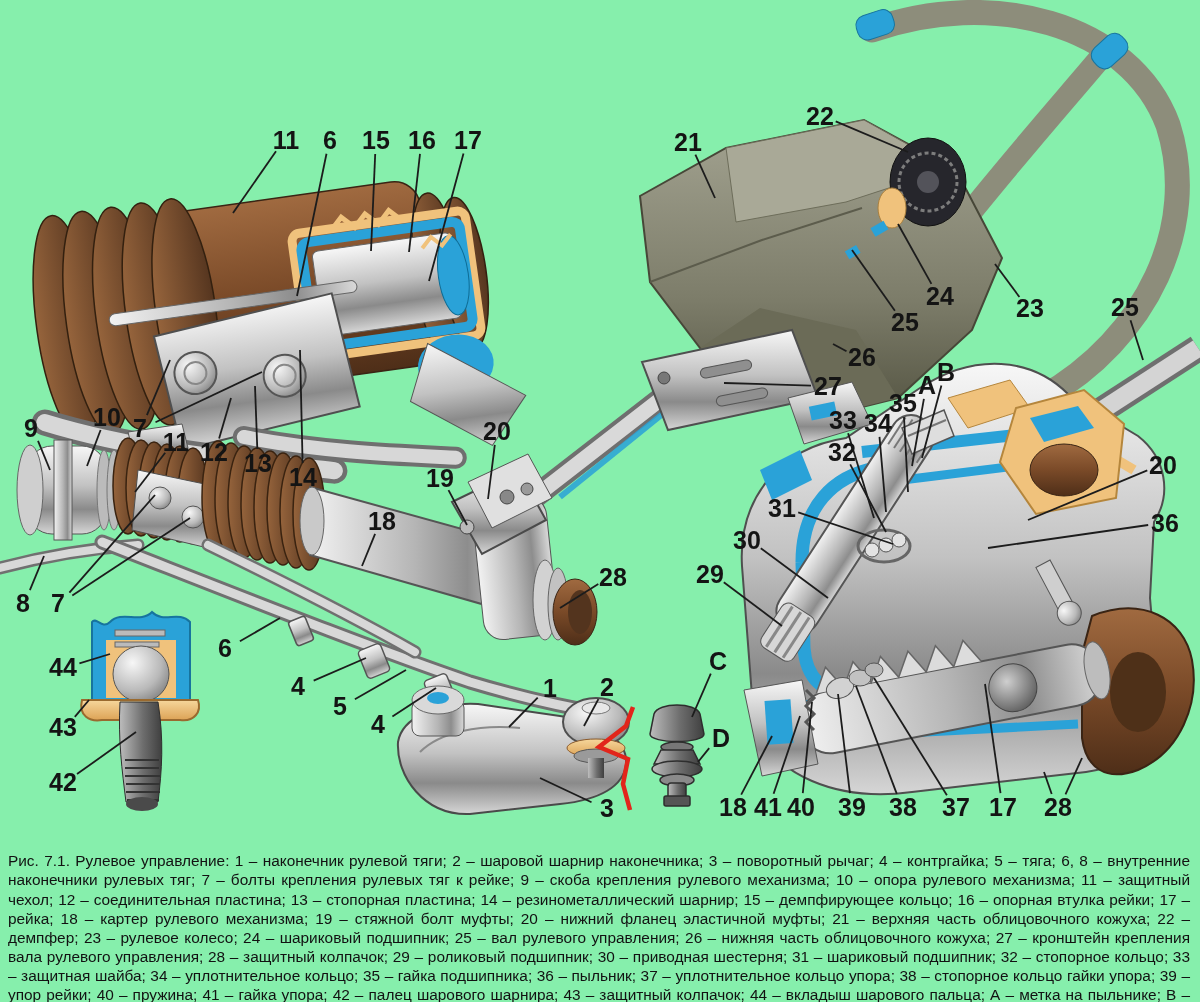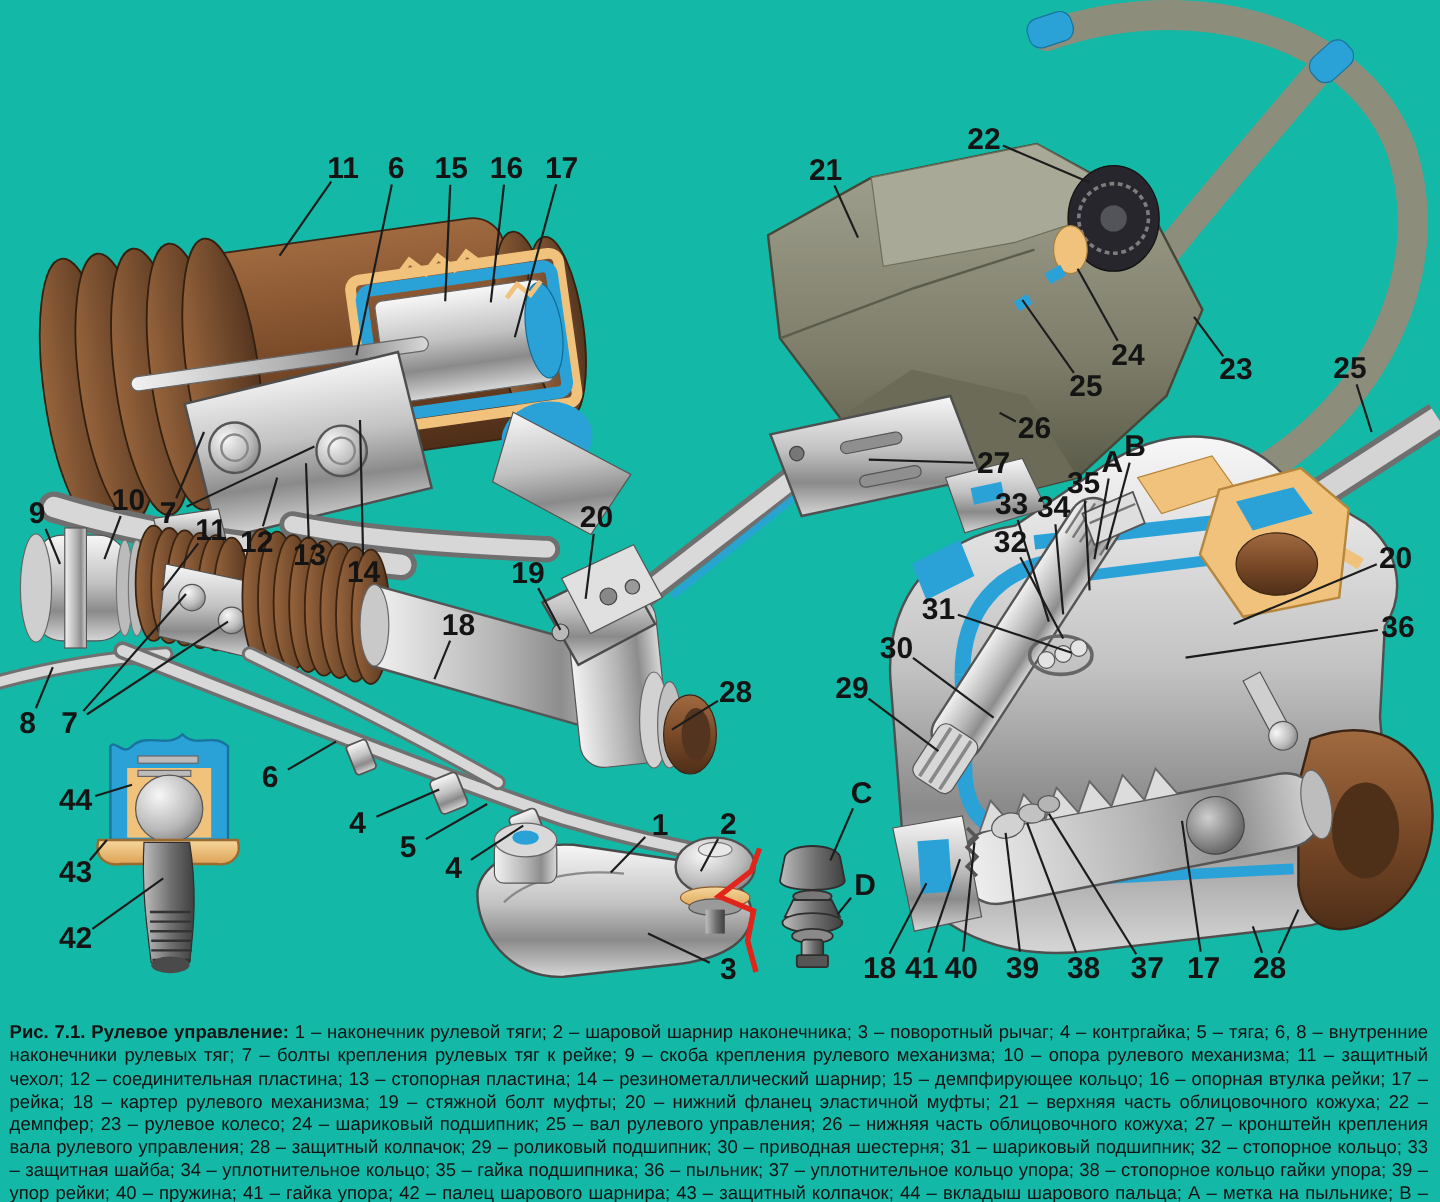--- a/index.html
+++ b/index.html
@@ -1,25 +1,25 @@
 <!DOCTYPE html>
 <html style="--cutaway_blue: #2aa2d8; --seal_tan: #f0c27c; --boot_brown: #8a5a36; --boot_brown_dark: #53341e; --shroud_olive: #8d8d7b; --mark_red: #e2251b; --line_black: #1c1c1c; --background: #ffffff;"><head>
 <meta charset="utf-8">
 <style>
   html,body{margin:0;padding:0;background:#fff;}
-  .page{position:relative;width:1200px;height:1002px;background:#14b8a6;overflow:hidden;
+  .page{position:relative;width:1200px;height:1002px;background:#86efac;overflow:hidden;
         font-family:"Liberation Sans",sans-serif;}
   .diagram{position:absolute;left:0;top:0;}
   .co{font-family:"Liberation Sans",sans-serif;font-weight:bold;font-size:25px;
       fill:#141414;text-anchor:middle;dominant-baseline:central;}
   #leaders line{stroke:#1c1c1c;stroke-width:1.8;}
   .caption{position:absolute;left:0;top:833px;width:1200px;box-sizing:border-box;
            padding:3px 10px 0 8px;font-size:15.4px;line-height:19.1px;color:#121212;
            text-align:justify;}
-  .caption b{font-weight:bold;}
+  .caption b{font-weight:normal;}
 </style>
 </head>
 <body>
 
 <div class="page">
 
 <svg class="diagram" width="1200" height="830" viewBox="0 0 1200 830">
   <defs>
     <linearGradient id="gMetalV" x1="0" y1="0" x2="0" y2="1">
       <stop offset="0" stop-color="#f7f7f7"></stop>

